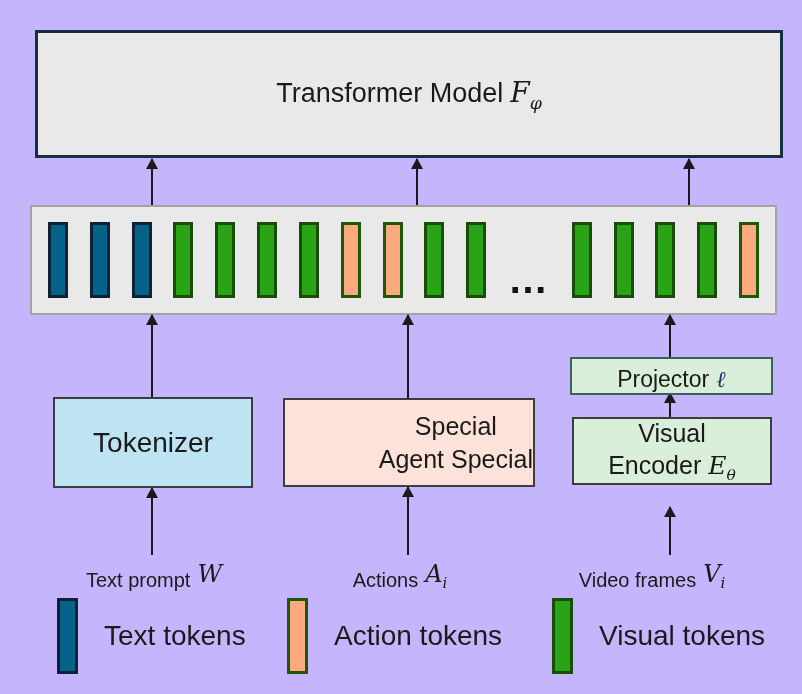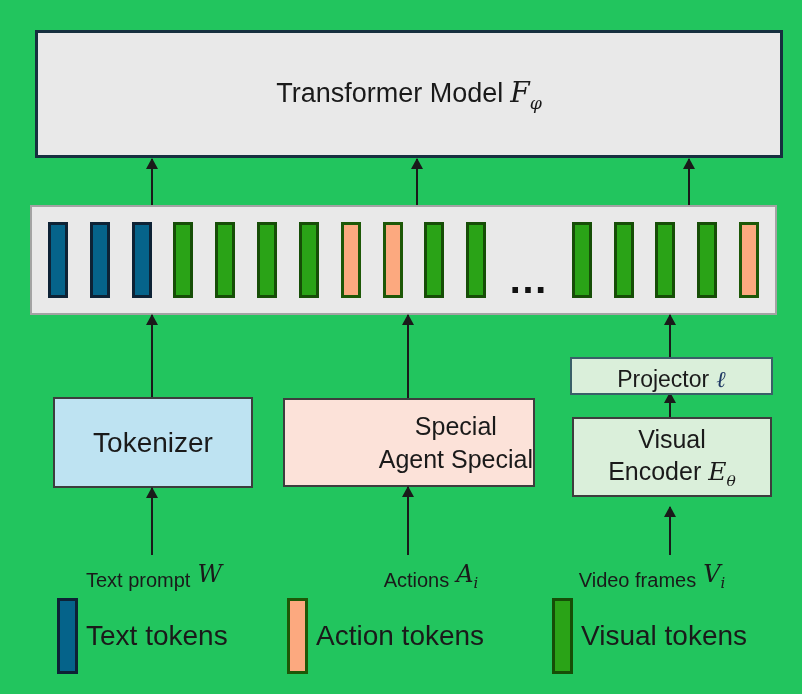--- a/index.html
+++ b/index.html
@@ -2,21 +2,21 @@
 <html style="--text-token-fill: #05638a; --text-token-border: #0d2235; --visual-token-fill: #2aa317; --visual-token-border: #164e07; --action-token-fill: #fca97f; --action-token-border: #1d5807; --gray-fill: #e9e9e9; --transformer-border: #16303f; --bar-border: #a3a3a3; --box-border: #3d3d3d; --tokenizer-fill: #bee3f2; --special-fill: #fce2d9; --green-box-fill: #daefda; --projector-border: #3a5f68; --ell-color: #1f3864; --line-color: #1a1a1a;"><head>
 <meta charset="utf-8">
 <style>
   * { margin:0; padding:0; box-sizing:border-box; }
   html,body { background:#ffffff; }
   body { font-family:"Liberation Sans", sans-serif; color:#1a1a1a; }
 
   .canvas {
     position:relative;
     width:802px; height:694px;
-    background:#22c55e;
+    background:#c4b5fd;
     overflow:hidden;
   }
 
   
   .box {
     position:absolute;
     display:flex; align-items:center; justify-content:center;
     text-align:center;
   }
 
@@ -60,21 +60,21 @@
     font-size:25px; line-height:1.3;justify-content:flex-end;
   }
   .projector {
     left:570px; top:357px; width:203px; height:38px;
     background:var(--green-box-fill,#daefda);
     border:2px solid var(--projector-border,#3a5f68);
     font-size:23px;
     align-items:flex-end;
   }
   .encoder {
-    left:572px; top:417px; width:200px; height:80px;
+    left:572px; top:417px; width:200px; height:68px;
     background:var(--green-box-fill,#daefda);
     border:2px solid var(--box-border,#3d3d3d);
     font-size:25px; line-height:1.3;
   }
 
   
   .mi {
     font-family:"DejaVu Serif", serif;
     font-style:italic;
     margin-left:7px;
@@ -102,21 +102,21 @@
     position:absolute; top:560px;
     transform:translateX(-50%);
     font-size:20px; white-space:nowrap;
     display:flex; align-items:flex-end;
   }
   .input-label .mi { font-size:24px; }
 
   
   .legend-item {
     position:absolute; top:598px; height:76px;
-    display:flex; align-items:center; gap:8px;
+    display:flex; align-items:center; gap:26px;
   }
   .legend-bar { width:21px; height:76px; border-style:solid; border-width:3px; }
   .legend-label { font-size:28px; white-space:nowrap; }
 </style>
 </head>
 <body>
 
 <div class="canvas">
 
   <div class="box transformer">
@@ -181,21 +181,21 @@
   </div>
 
   <div class="arrow" style="left:151px; top:488px; height:67px"></div>
   <div class="arrow" style="left:407px; top:487px; height:68px"></div>
   <div class="arrow" style="left:669px; top:507px; height:48px"></div>
 
   <div class="input-label" style="left:154px">
     <span>Text prompt</span>
       <span class="mi"><span>W</span><sub></sub></span>
   </div>
-  <div class="input-label" style="left:431px">
+  <div class="input-label" style="left:400px">
     <span>Actions</span>
       <span class="mi"><span>A</span><sub>i</sub></span>
   </div>
   <div class="input-label" style="left:652px">
     <span>Video frames</span>
       <span class="mi"><span>V</span><sub>i</sub></span>
   </div>
 
   <div class="legend-item" style="left:57px">
     <div class="legend-bar token text"></div>

